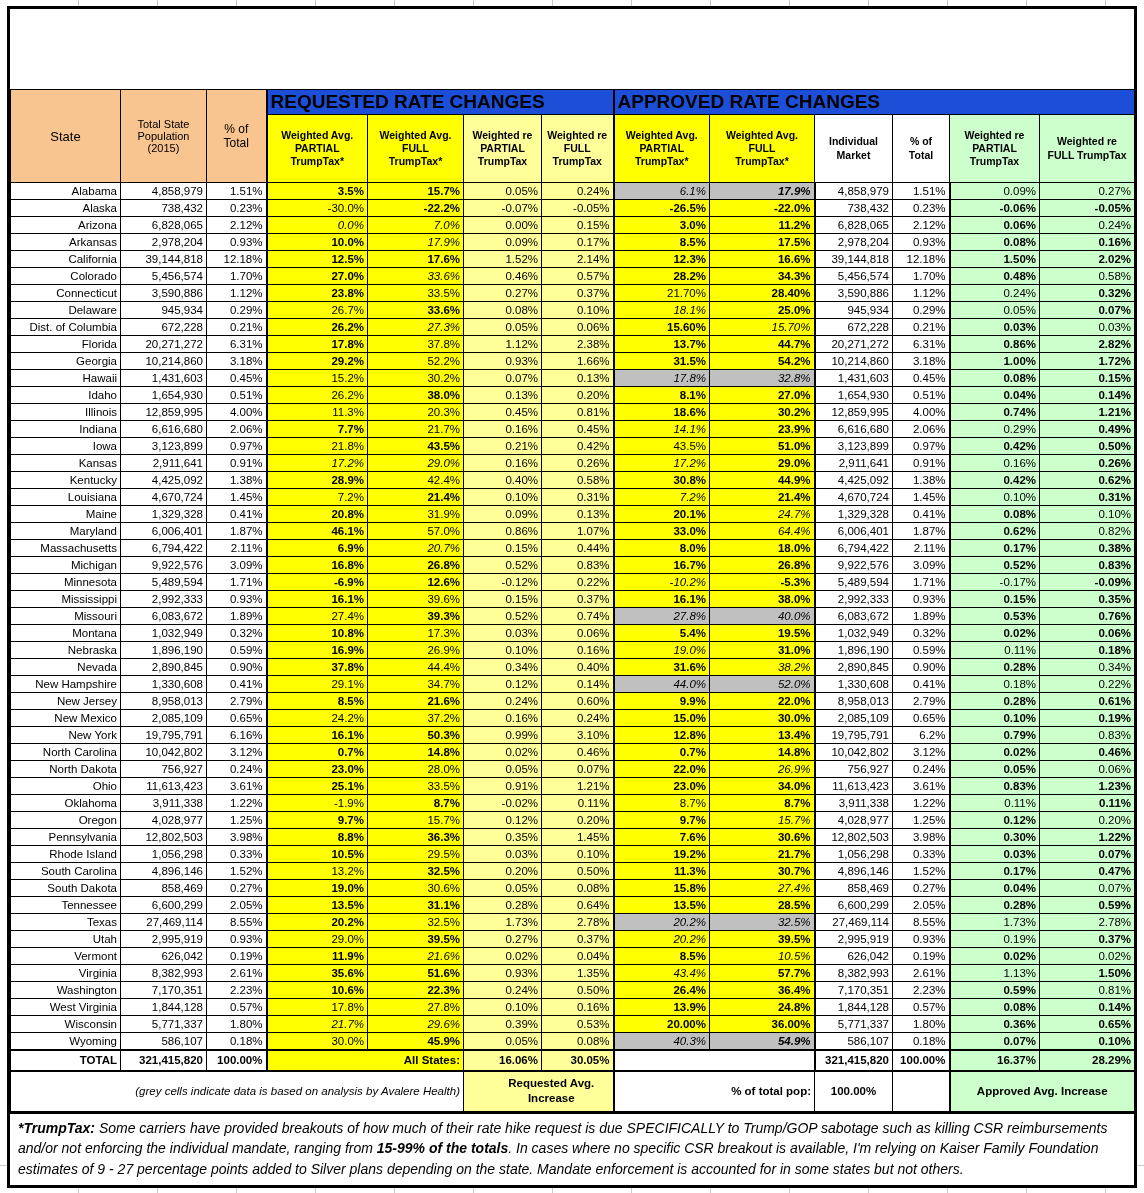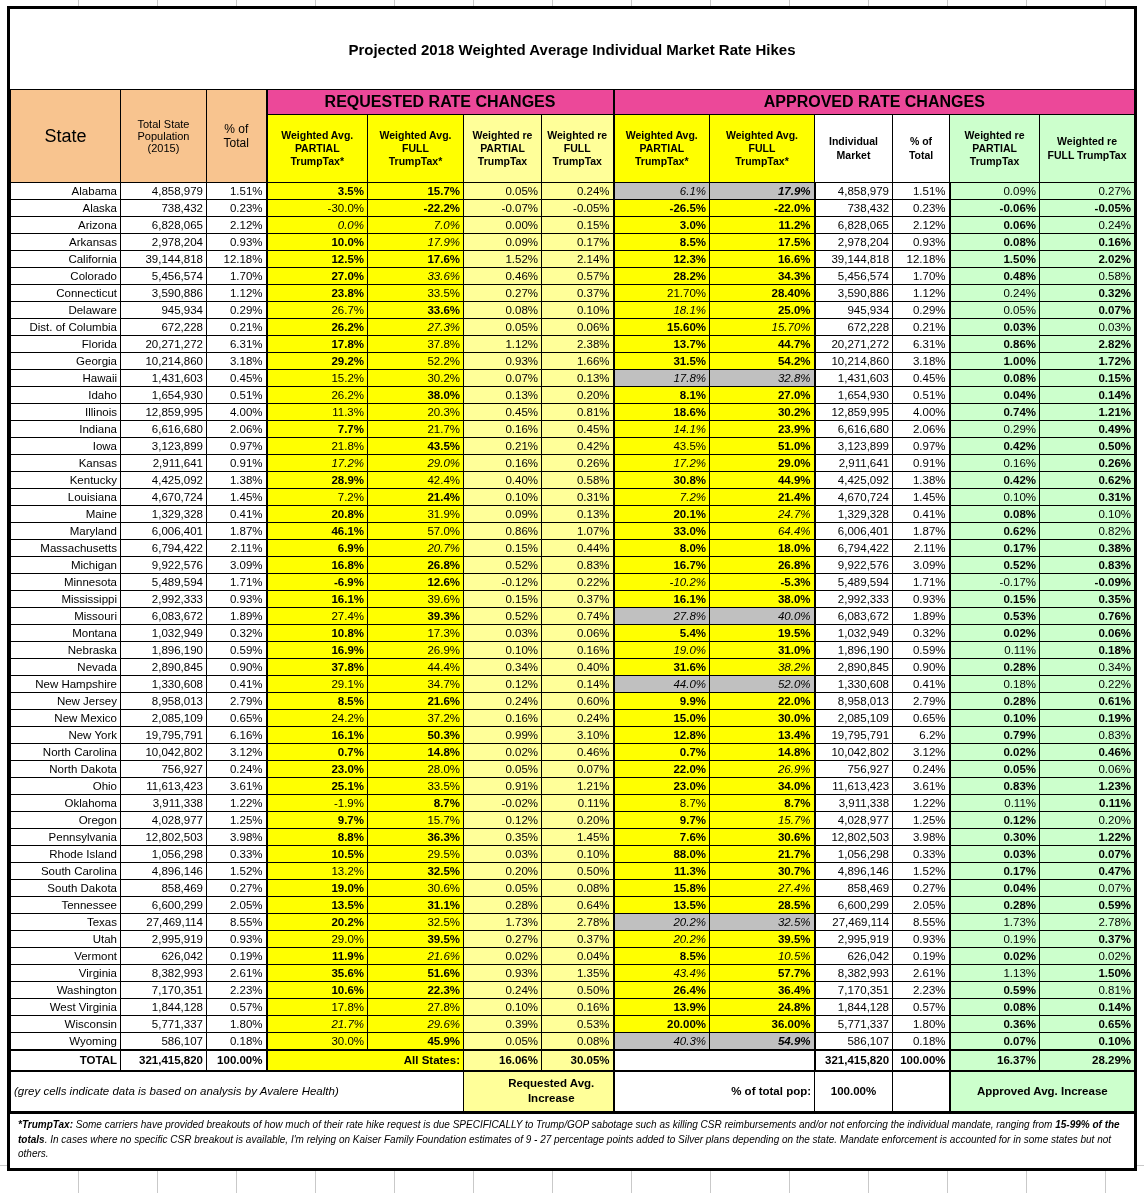--- a/index.html
+++ b/index.html
@@ -11,53 +11,52 @@
   .gridstub-top { top:0; }
   .gridstub-bottom { bottom:0; height:28px;
     background-image: repeating-linear-gradient(to right, transparent 0, transparent 78px, #c9c9c9 78px, #c9c9c9 79px),
                       linear-gradient(to bottom, #c9c9c9 1px, transparent 1px); }
   .frame { position:absolute; left:7px; top:6px; width:1130px; border:3px solid #000; background:#fff; }
   .title-block { height:80px; display:flex; flex-direction:column; justify-content:center; align-items:center; gap:2px; }
   .title-line { font-weight:bold; font-size:15px; color:#000; text-align:center; letter-spacing:0; }
   table { border-collapse:collapse; table-layout:fixed; width:1124px; font-size:11.5px; color:#000; }
   td, th { border:1px solid #000; padding:0 3px; overflow:hidden; white-space:nowrap; }
   thead th { white-space:pre-line; }
-  .group-hdr { font-size:16px; font-weight:bold; text-align:center; height:25px; background:#ec4899; }
+  .group-hdr { font-size:19px; font-weight:bold; text-align:left; height:25px; background:#1d4ed8; }
   .sub-hdr { font-size:10.5px; font-weight:bold; text-align:center; height:68px; line-height:1.25; }
   .hdr-orange { background:#f8c48f; font-weight:normal; text-align:center; }
-  .hdr-orange.big { font-size:18px; }
+  .hdr-orange.big { font-size:13px; }
   .bg-y1 { background:#ffff00; }
   .bg-y2 { background:#ffff99; }
   .bg-grn { background:#ccffcc; }
   .bg-grey { background:#c0c0c0; }
   tbody td { height:17px; text-align:right; }
   tbody td.c-state { text-align:right; }
   .thickL { border-left:2px solid #000 !important; }
   .thickT { border-top:2px solid #000 !important; }
   .fb { font-weight:bold; }
   .fi { font-style:italic;padding-left:19px; }
   tr.total-row td { height:21px; font-weight:bold; }
   tr.footer-row td { height:41px; font-size:11.5px; }
-  .foot-note-cell { font-style:italic; text-align:left; font-size:12px; }
+  .foot-note-cell { font-style:italic; text-align:right; font-size:12px; }
   .foot-label { text-align:right !important; font-weight:bold; font-size:12.5px; }
   .foot-center { text-align:center !important; font-weight:bold; font-size:12.5px; }
   .foot-span { text-align:center !important; font-weight:bold; font-size:12.5px; white-space:pre-line; line-height:1.3;padding-left:29px; }
-  .footnote { border-top:2px solid #000; padding:4px 8px 6px 8px; font-size:10px; font-style:italic; line-height:1.45; color:#000; }
+  .footnote { border-top:2px solid #000; padding:4px 8px 6px 8px; font-size:14px; font-style:italic; line-height:1.45; color:#000; }
 </style>
 </head>
 <body>
 
 <div class="sheet">
   <div class="gridstub-top"></div>
   <div class="gridstub-bottom"></div>
 
   <div class="frame">
 
     <div class="title-block">
-      <div class="title-line">Projected 2018 Weighted Average Individual Market Rate Hikes</div>
     </div>
 
     <table>
       <colgroup>
         <col style="width:110px">
           <col style="width:86px">
           <col style="width:60px">
         <col style="width:101px">
           <col style="width:96px">
           <col style="width:78px">
@@ -697,21 +696,21 @@
             <td class="bg-grn fb">1.22%</td>
           </tr>
           <tr>
             <td class="c-state">Rhode Island</td>
             <td class="">1,056,298</td>
             <td class="">0.33%</td>
             <td class="bg-y1 thickL fb">10.5%</td>
             <td class="bg-y1">29.5%</td>
             <td class="bg-y2">0.03%</td>
             <td class="bg-y2">0.10%</td>
-            <td class="bg-y1 thickL greyable fb">88.0%</td>
+            <td class="bg-y1 thickL greyable fb">19.2%</td>
             <td class="bg-y1 greyable fb">21.7%</td>
             <td class="thickL">1,056,298</td>
             <td class="">0.33%</td>
             <td class="bg-grn thickL fb">0.03%</td>
             <td class="bg-grn fb">0.07%</td>
           </tr>
           <tr>
             <td class="c-state">South Carolina</td>
             <td class="">4,896,146</td>
             <td class="">1.52%</td>

